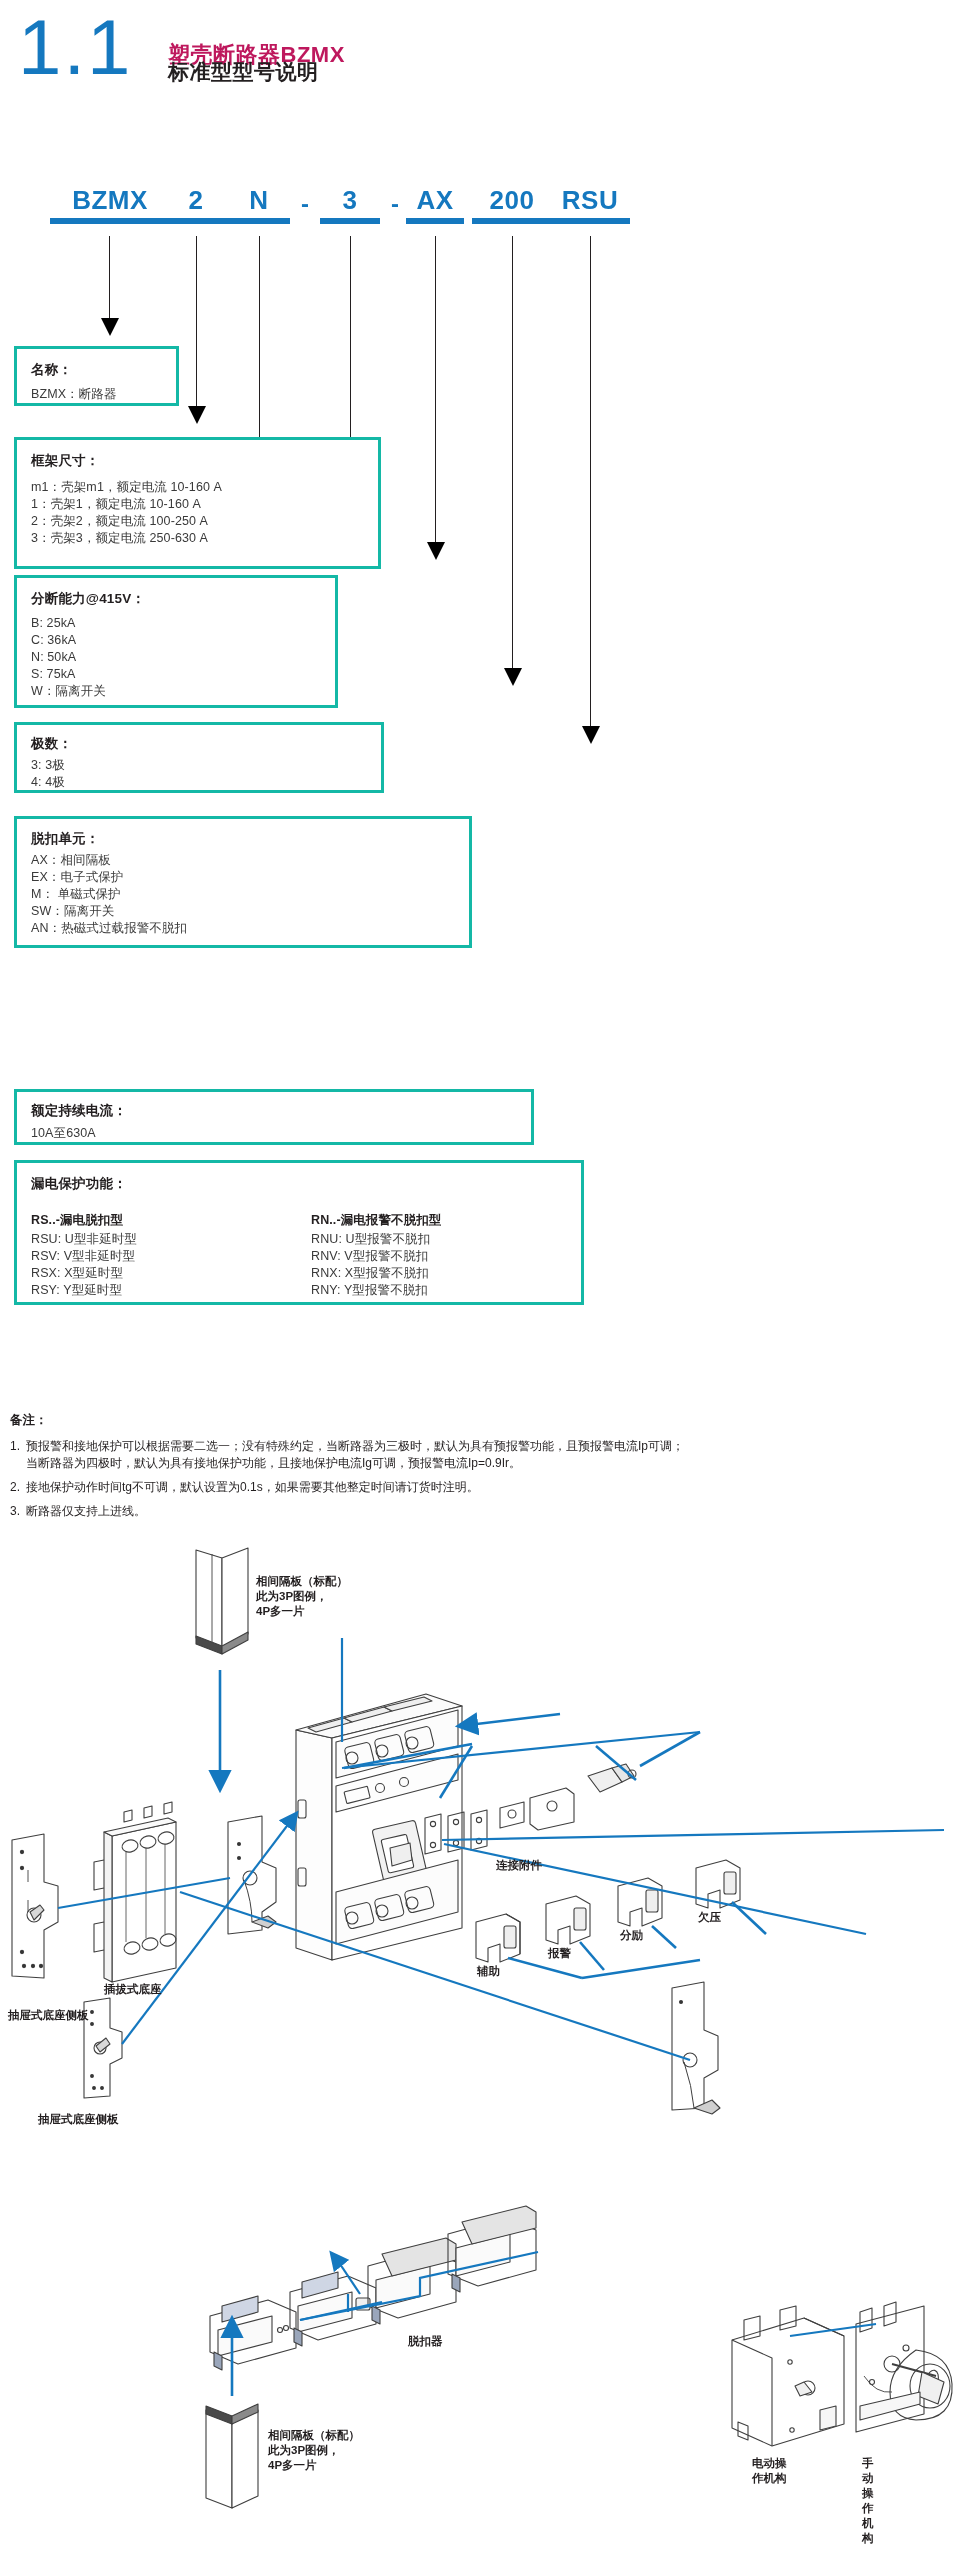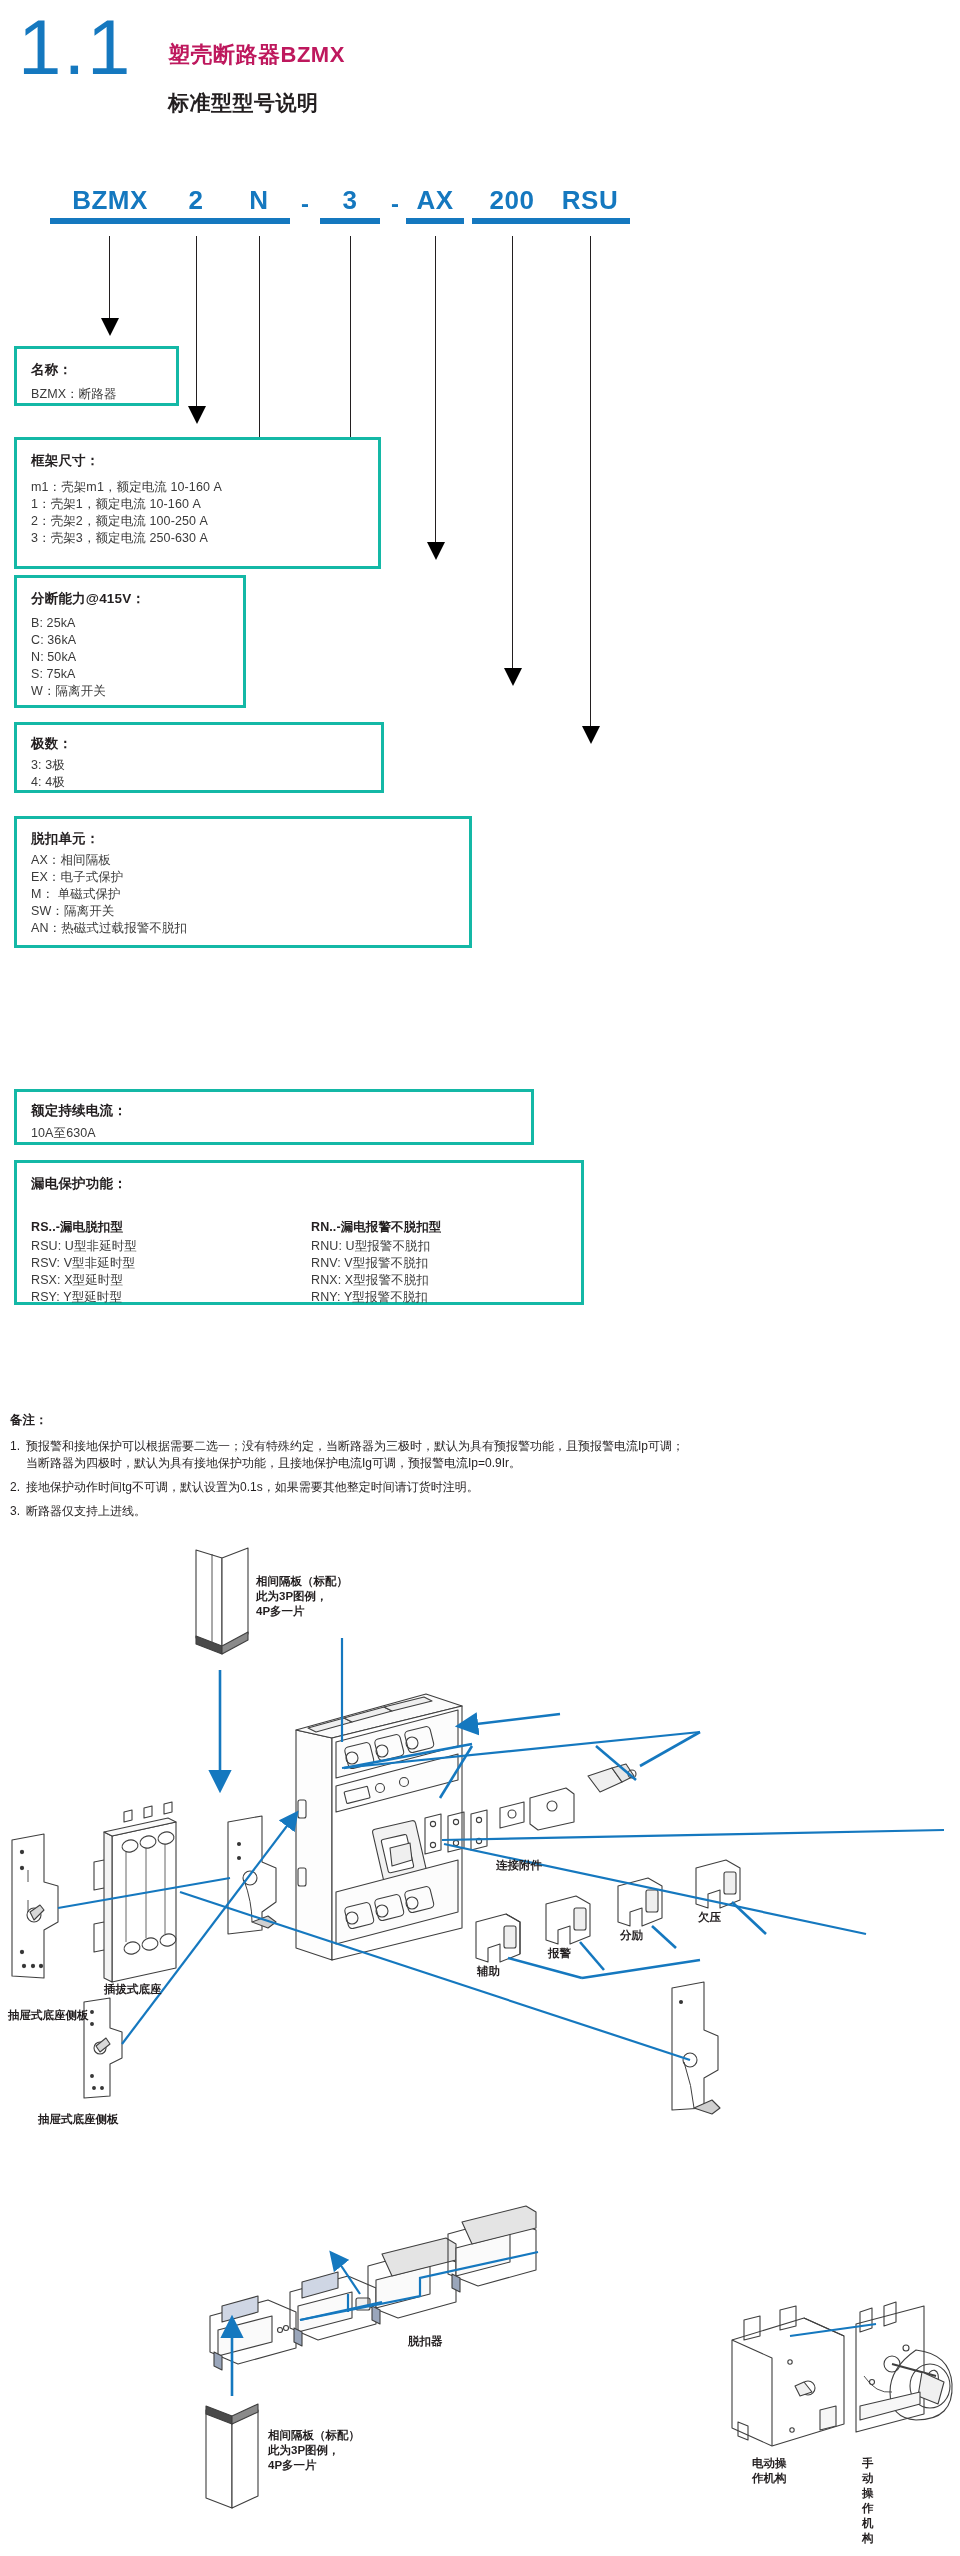--- a/index.html
+++ b/index.html
@@ -21,21 +21,21 @@
     position:absolute; left:18px; top:8px;
     font-size:78px; line-height:78px; font-weight:400;
     color:#1578bf; letter-spacing:2px;
   }
   .hdr-t1 {
     position:absolute; left:168px; top:40px;
     font-size:22px; font-weight:bold; color:#be185d; letter-spacing:.5px;
   }
   .hdr-t2 {
     position:absolute; left:168px; top:58px;
-    font-size:21px; font-weight:bold; color:#231f20; letter-spacing:.5px;margin-top:31px;
+    font-size:21px; font-weight:bold; color:#231f20; letter-spacing:.5px;
   }
 
   
   .coderow { position:absolute; left:0; top:185px; width:960px; height:60px; }
   .code {
     position:absolute; text-align:center;
     font-size:26px; font-weight:bold; color:#1578bf;
     font-family:"Liberation Sans","DejaVu Sans",sans-serif;
     letter-spacing:.5px;
   }
@@ -164,21 +164,21 @@
   <div class="box" style="left:14px; top:437px; width:367px; height:132px;">
     <div class="inner">
       <div class="ttl" style="margin-bottom:9px;">框架尺寸：</div>
       <div class="ln">m1：壳架m1，额定电流 10-160 A</div>
       <div class="ln">1：壳架1，额定电流 10-160 A</div>
       <div class="ln">2：壳架2，额定电流 100-250 A</div>
       <div class="ln">3：壳架3，额定电流 250-630 A</div>
     </div>
   </div>
 
-  <div class="box" style="left:14px; top:575px; width:232px; height:133px;">
+  <div class="box" style="left:14px; top:575px; width:324px; height:133px;">
     <div class="inner">
       <div class="ttl">分断能力@415V：</div>
       <div class="ln">B: 25kA</div>
       <div class="ln">C: 36kA</div>
       <div class="ln">N: 50kA</div>
       <div class="ln">S: 75kA</div>
       <div class="ln">W：隔离开关</div>
     </div>
   </div>
 
@@ -203,21 +203,21 @@
 
   <div class="box" style="left:14px; top:1089px; width:520px; height:56px;">
     <div class="inner" style="padding-top:10px;">
       <div class="ttl" style="margin-bottom:5px;">额定持续电流：</div>
       <div class="ln">10A至630A</div>
     </div>
   </div>
 
   <div class="box" style="left:14px; top:1160px; width:570px; height:145px;">
     <div class="inner" style="padding-top:12px;">
-      <div class="ttl" style="margin-bottom:26px;">漏电保护功能：</div>
+      <div class="ttl" style="margin-bottom:19px;">漏电保护功能：</div>
       <div class="cols">
         <div class="col-a">
           <div class="ln" style="margin-bottom:2px;"><b>RS..-</b><b>漏电脱扣型</b></div>
           <div class="ln">RSU: U型非延时型</div>
           <div class="ln">RSV: V型非延时型</div>
           <div class="ln">RSX: X型延时型</div>
           <div class="ln">RSY: Y型延时型</div>
         </div>
         <div>
           <div class="ln" style="margin-bottom:2px;"><b>RN..-</b><b>漏电报警不脱扣型</b></div>

